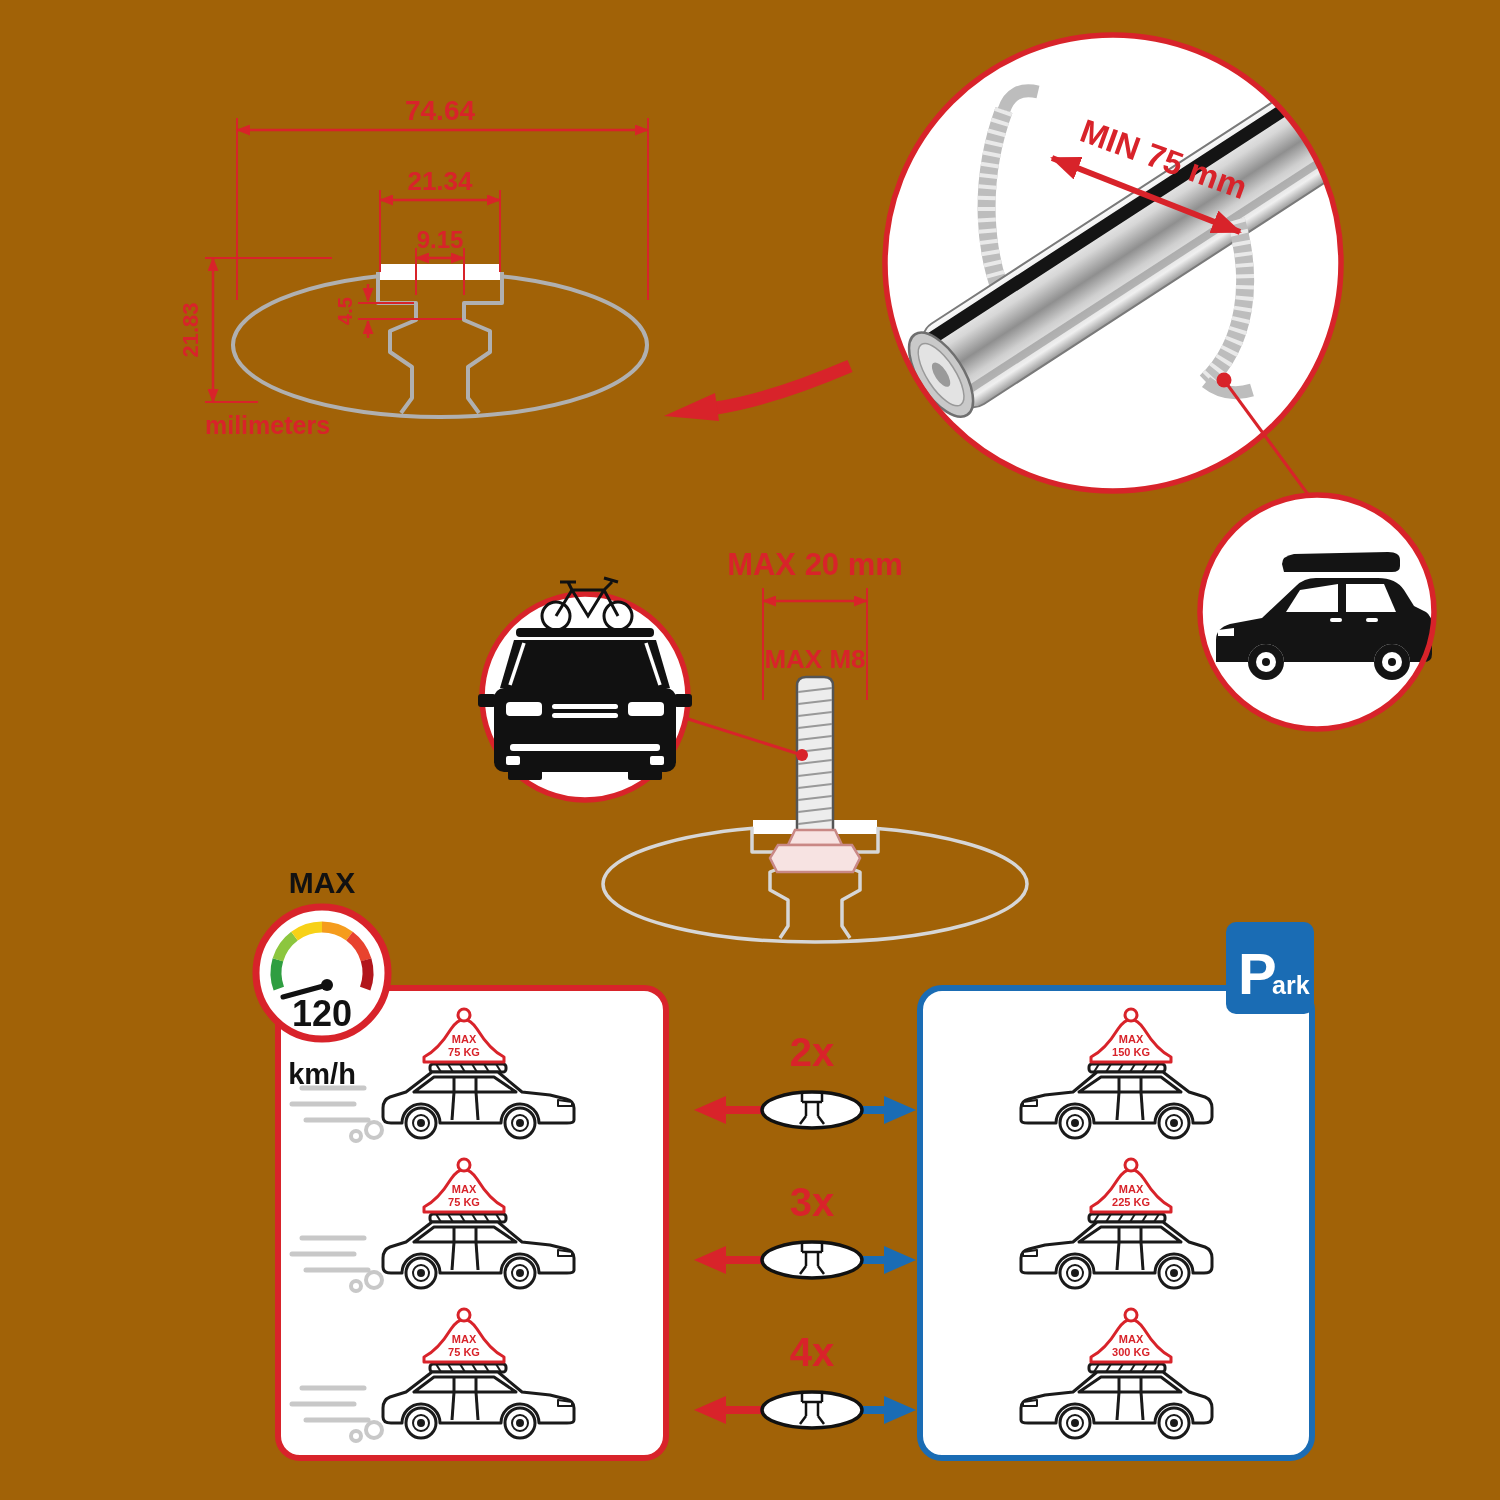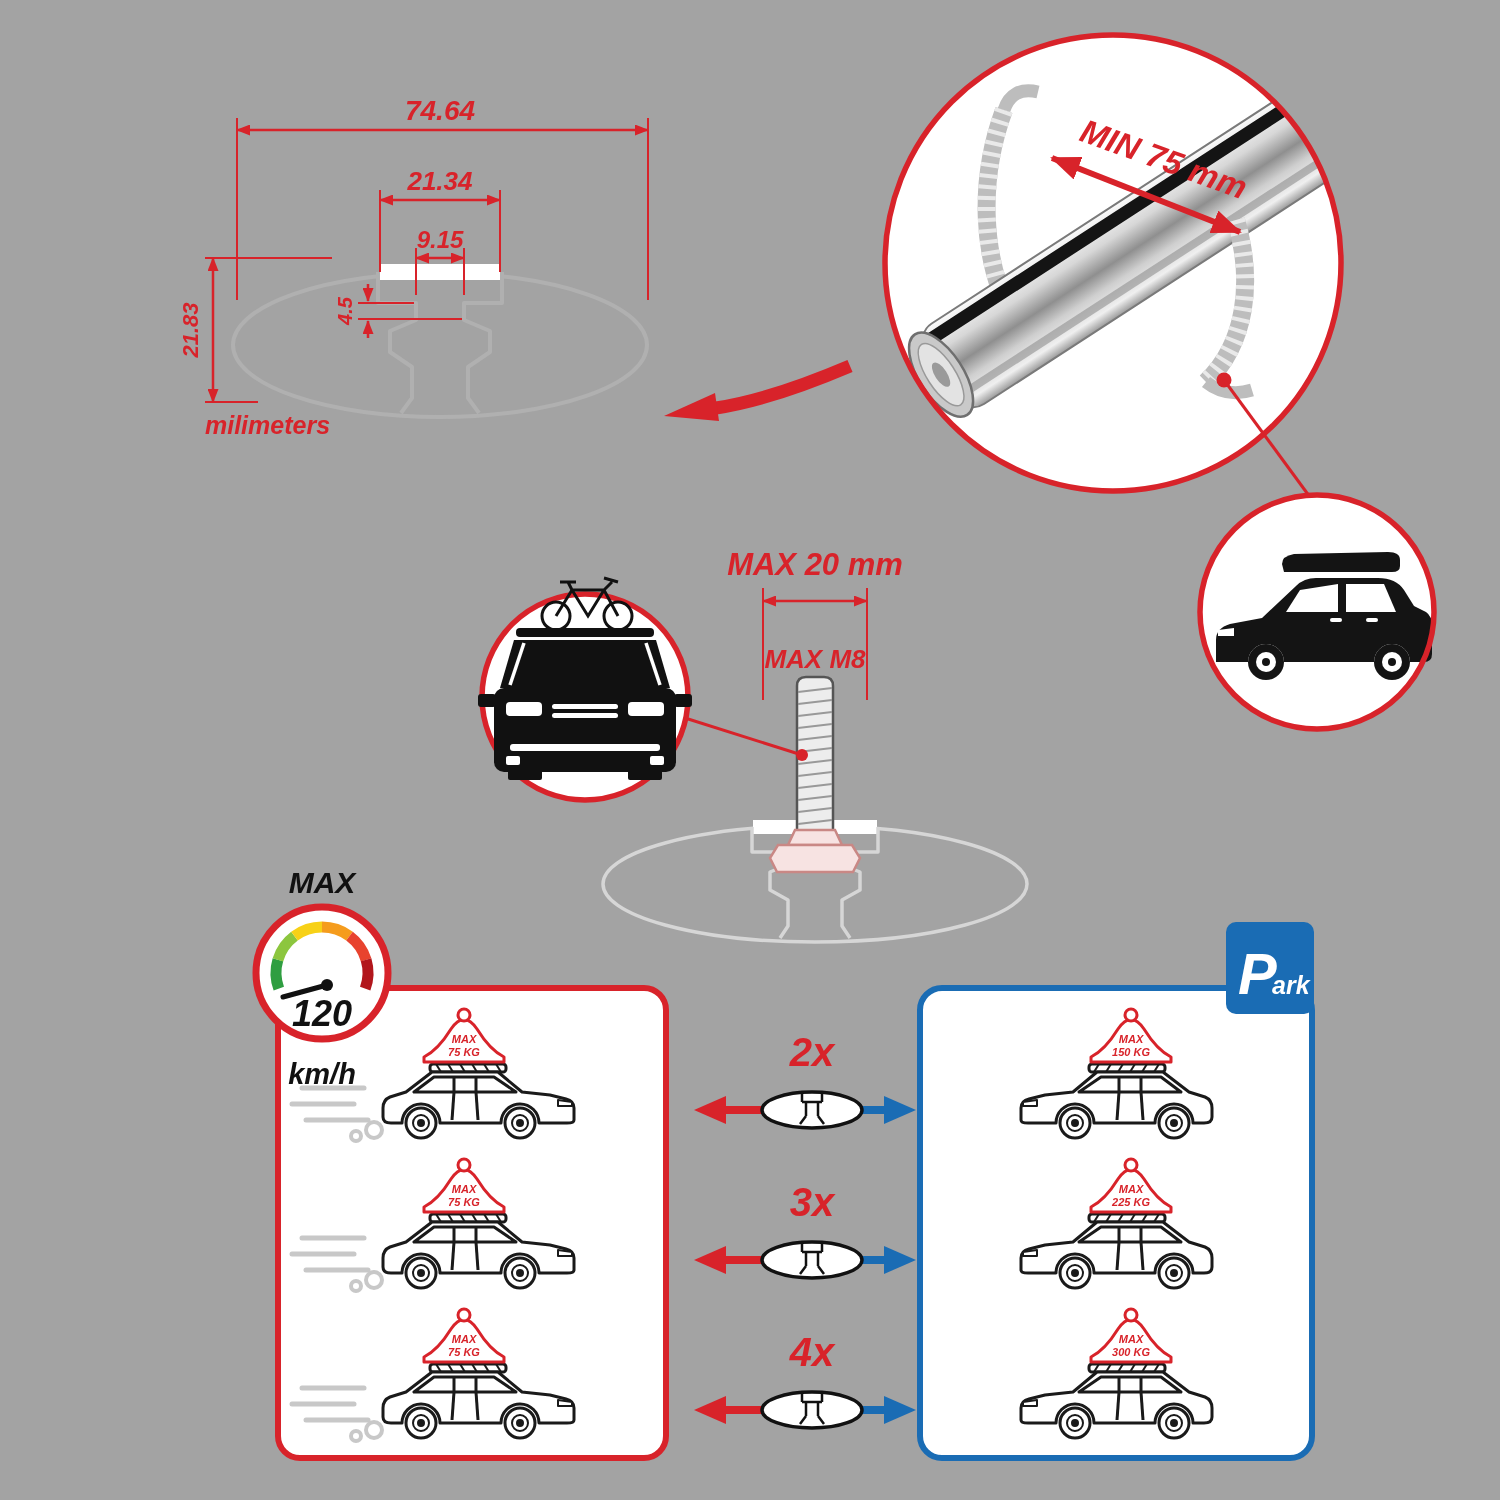--- a/index.html
+++ b/index.html
@@ -1,16 +1,16 @@
 <!DOCTYPE html>
 <html><head>
 <meta charset="utf-8">
 <style>
   html,body{margin:0;padding:0;background:#fff;}
-  .canvas{position:relative;width:1500px;height:1500px;background:#a3a3a3;overflow:hidden;font-style:italic;}
+  .canvas{position:relative;width:1500px;height:1500px;background:#a16207;overflow:hidden;}
   svg text{font-family:"Liberation Sans","DejaVu Sans",sans-serif;}
   .rlabel{fill:#d8232a;font-weight:bold;}
   .blabel{fill:#111111;font-weight:bold;}
   .wlabel{fill:#ffffff;font-weight:bold;}
   .dimline{stroke:#d8232a;stroke-width:2.5;fill:none;}
   .dimthin{stroke:#d8232a;stroke-width:2;fill:none;}
   .grayline{stroke:#b0b0b0;stroke-width:4;fill:none;stroke-linejoin:round;}
   .fadeline{stroke:#d6d6d6;stroke-width:3.5;fill:none;stroke-linejoin:round;}
   .ring{fill:none;stroke:#d8232a;stroke-width:5.5;}
   .carline{stroke:#1a1a1a;stroke-width:3;fill:#ffffff;stroke-linejoin:round;}

